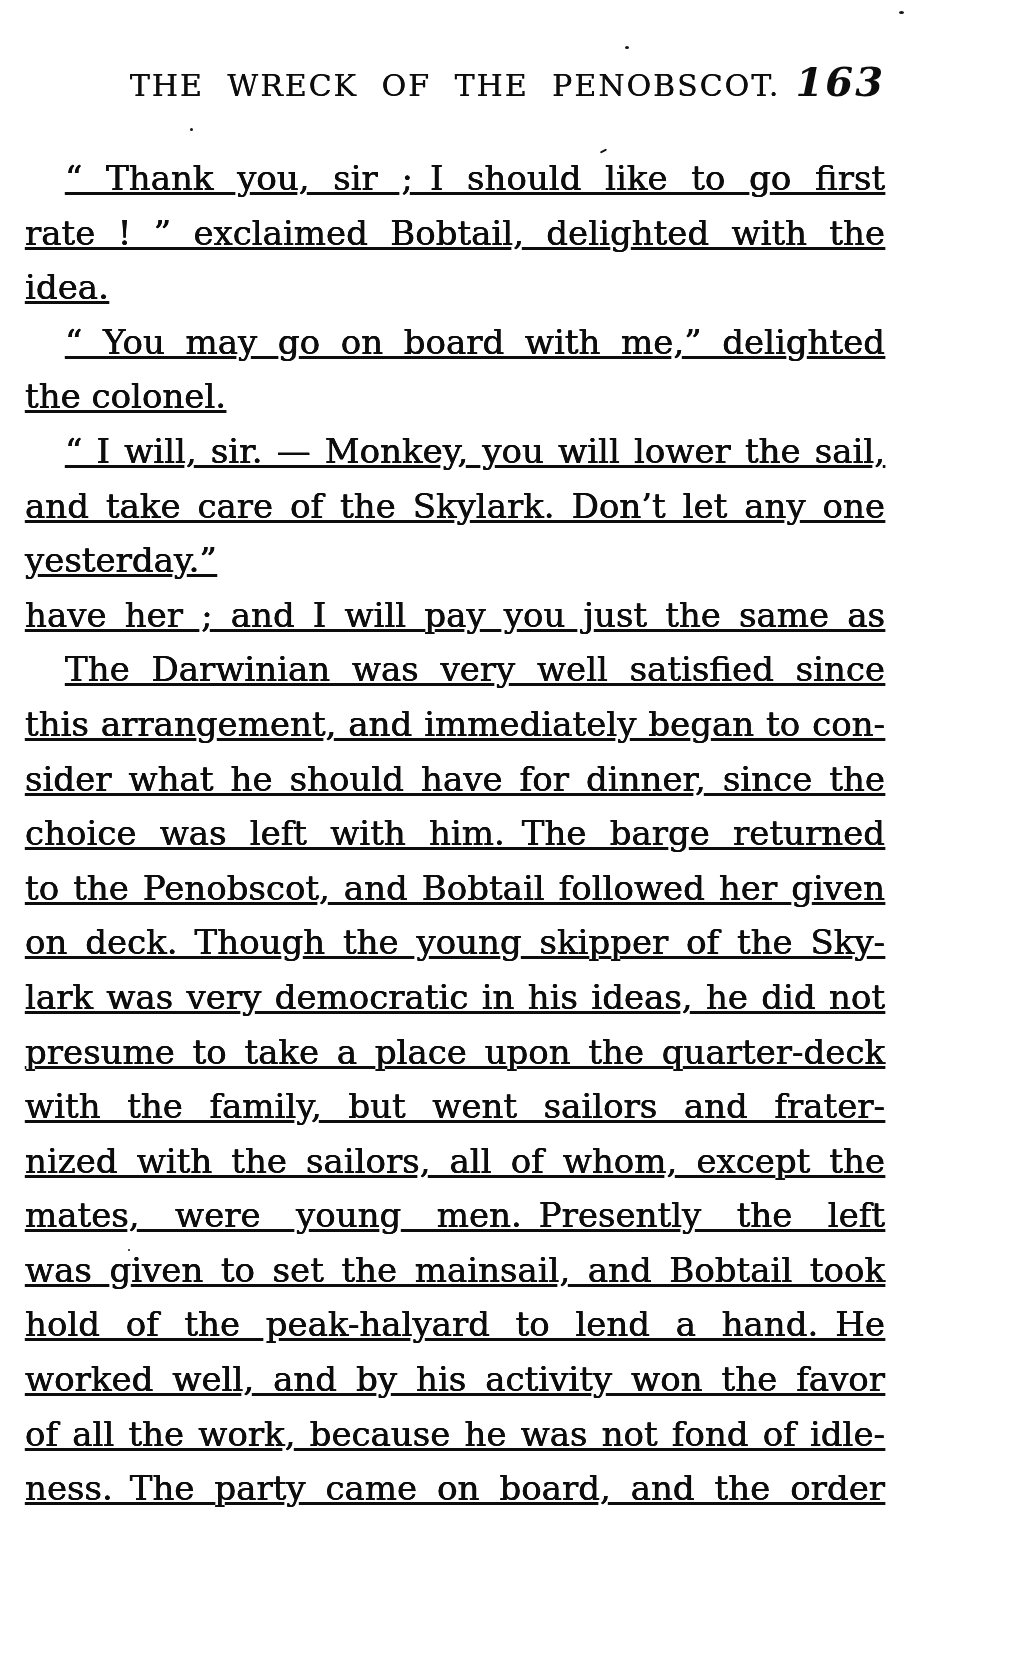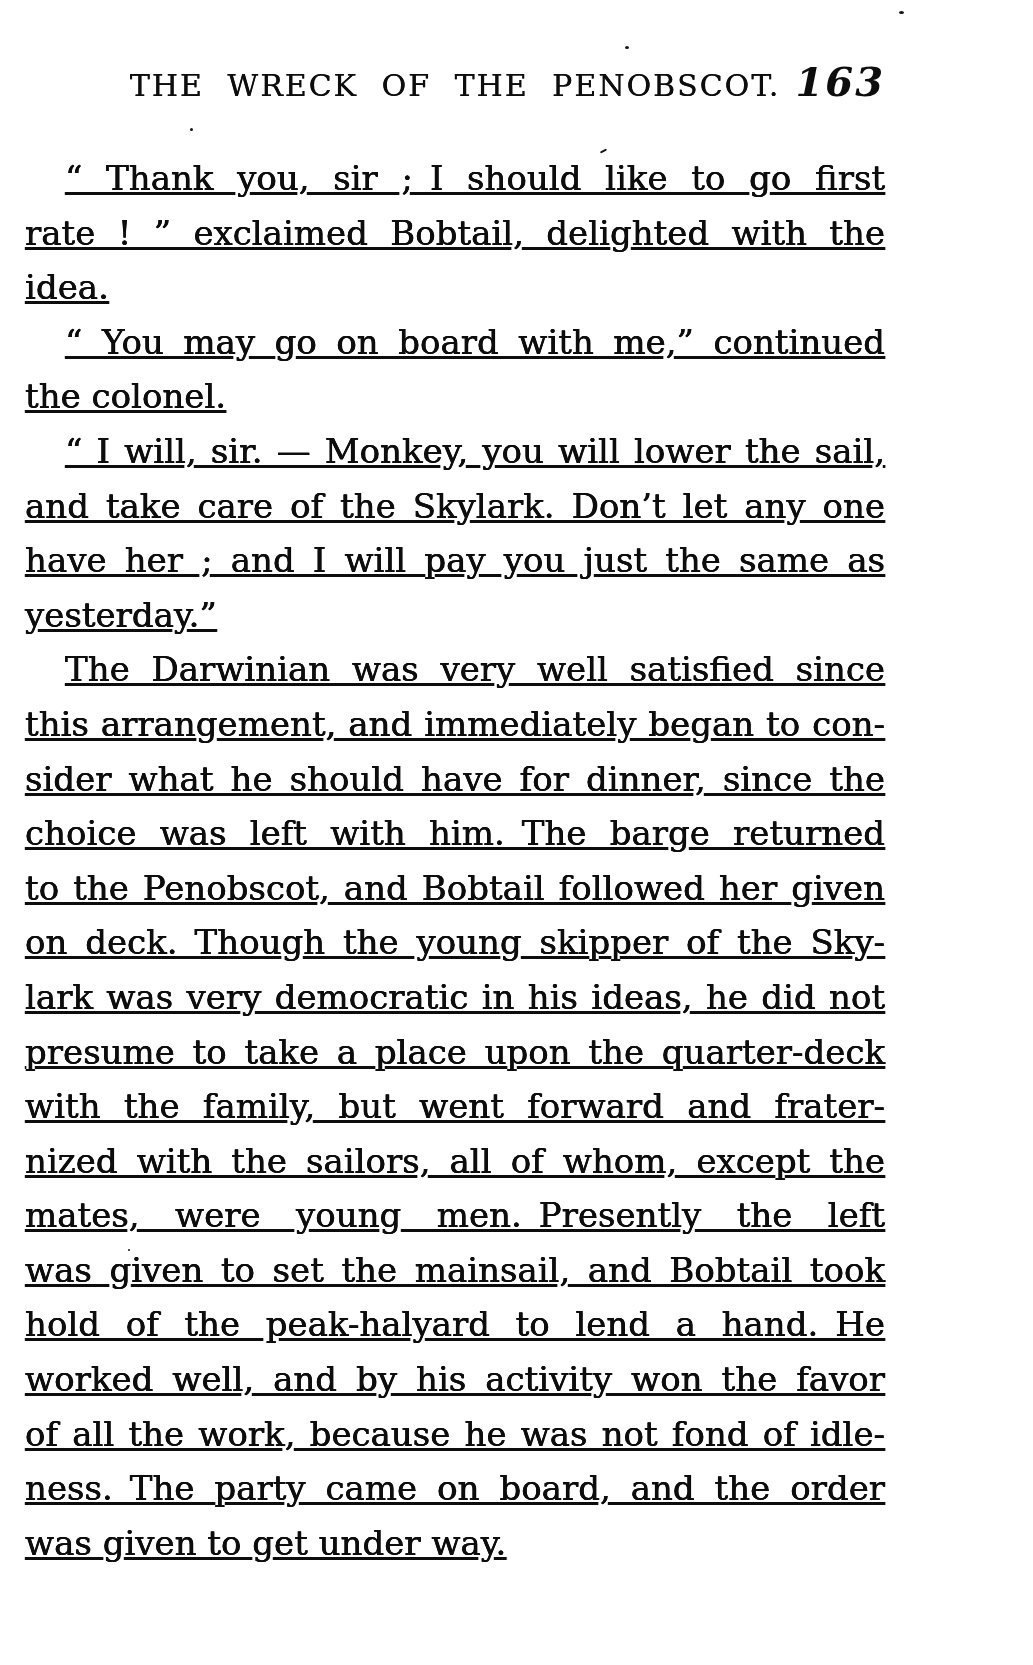--- a/index.html
+++ b/index.html
@@ -71,43 +71,42 @@
 <div class="page">
 
   <div class="running-header">
     <div class="header-title">THE WRECK OF THE PENOBSCOT.</div>
     <div class="page-number">163</div>
   </div>
 
   <div class="page-body">
       <div class="line indent">“ Thank you, sir ; I should like to go first</div>
       <div class="line">rate ! ” exclaimed Bobtail, delighted with the idea.</div>
-      <div class="line indent">“ You may go on board with me,” continued</div>
+      <div class="line indent">“ You may go on board with me,” delighted</div>
       <div class="line short">the colonel.</div>
       <div class="line indent">“ I will, sir. — Monkey, you will lower the sail,</div>
       <div class="line">and take care of the Skylark. Don’t let any one</div>
+      <div class="line short">yesterday.”</div>
       <div class="line">have her ; and I will pay you just the same as</div>
-      <div class="line short">yesterday.”</div>
       <div class="line indent">The Darwinian was very well satisfied since</div>
       <div class="line">this arrangement, and immediately began to con-</div>
       <div class="line">sider what he should have for dinner, since the</div>
       <div class="line">choice was left with him. The barge returned</div>
       <div class="line">to the Penobscot, and Bobtail followed her given</div>
       <div class="line">on deck. Though the young skipper of the Sky-</div>
       <div class="line">lark was very democratic in his ideas, he did not</div>
       <div class="line">presume to take a place upon the quarter-deck</div>
-      <div class="line">with the family, but went forward and frater-</div>
+      <div class="line">with the family, but went sailors and frater-</div>
       <div class="line">nized with the sailors, all of whom, except the</div>
       <div class="line">mates, were young men. Presently the left</div>
       <div class="line">was given to set the mainsail, and Bobtail took</div>
       <div class="line">hold of the peak-halyard to lend a hand. He</div>
       <div class="line">worked well, and by his activity won the favor</div>
       <div class="line">of all the work, because he was not fond of idle-</div>
       <div class="line">ness. The party came on board, and the order</div>
-      <div class="line short">was given to get under way.</div>
     </div>
 
   <div class="speck s1"></div>
   <div class="speck s2"></div>
   <div class="speck s3"></div>
   <div class="speck s4"></div>
   <div class="speck s5"></div>
 
 </div>
 

